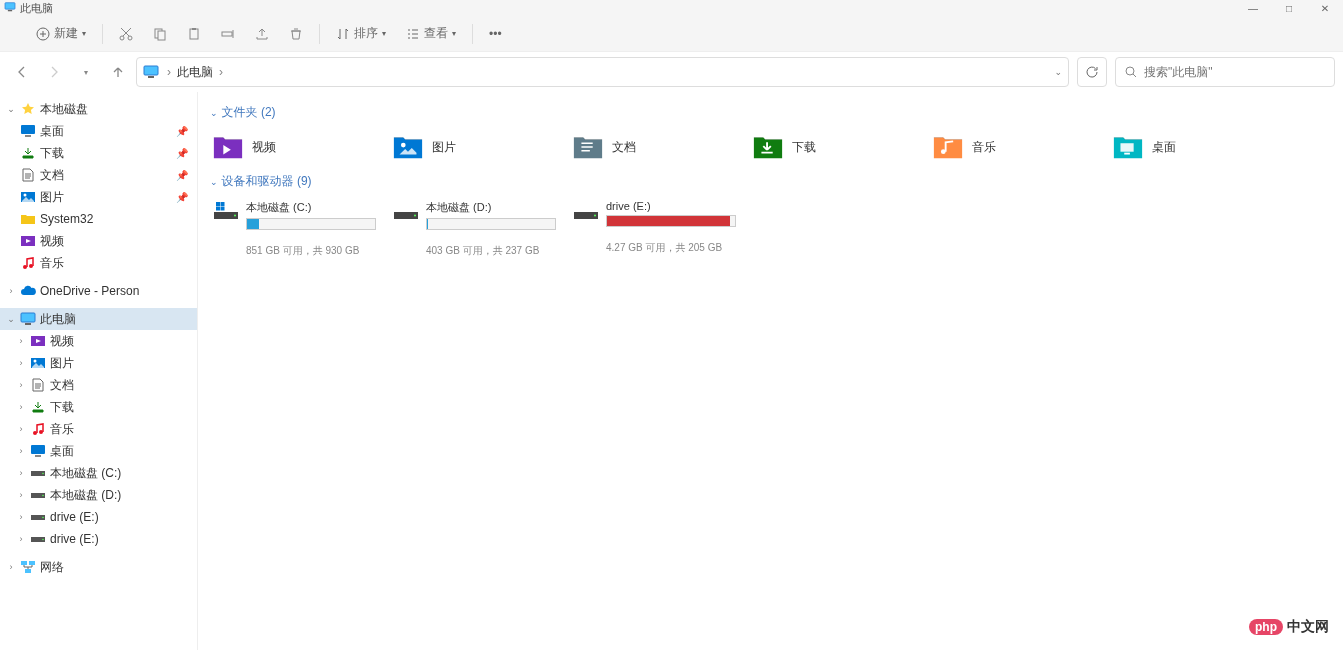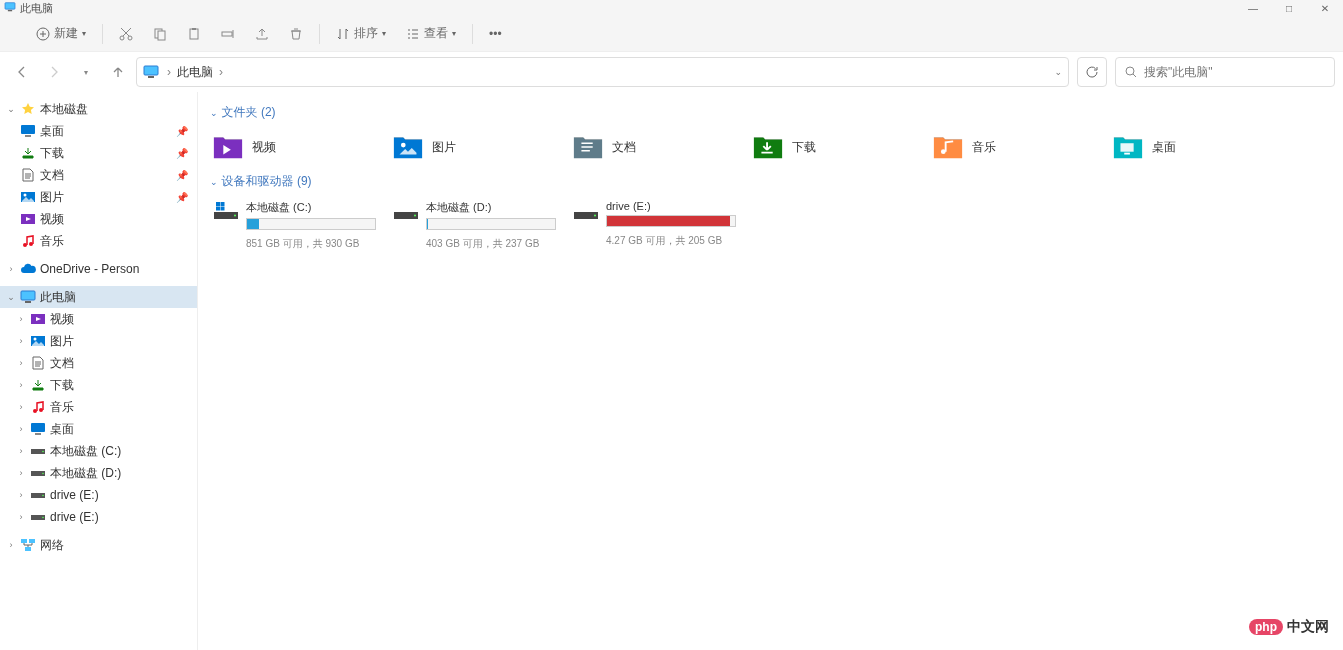--- a/index.html
+++ b/index.html
@@ -50,21 +50,21 @@
 .folder-icon { width: 32px; height: 32px; display: flex; align-items: center; justify-content: center; }
 .folder-label { font-size: 12px; }
 
 .drive-grid { display: flex; flex-wrap: wrap; gap: 0; }
 .drive-item { width: 180px; display: flex; gap: 6px; padding: 2px; }
 .drive-icon { width: 28px; height: 20px; display: flex; align-items: center; justify-content: center; margin-top: 2px; }
 .drive-info { flex: 1; }
 .drive-label { font-size: 11px; margin-bottom: 3px; }
 .drive-bar { width: 130px; height: 12px; border: 1px solid #ccc; background: #f5f5f5; position: relative; overflow: hidden; }
 .drive-fill { height: 100%; }
-.drive-text { font-size: 10px; color: #888; margin-top: 7px; }
+.drive-text { font-size: 10px; color: #888; margin-top: 14px; }
 
 
 .watermark { position: absolute; right: 14px; bottom: 14px; display: flex; align-items: center; gap: 4px; }
 .watermark .php-badge { background: #e64566; color: #fff; font-weight: bold; border-radius: 10px; padding: 1px 6px; font-size: 12px; }
 .watermark .cn-text { font-size: 14px; font-weight: bold; color: #333; }
 
 svg { display: block; }
 </style>
 </head>
 <body>
@@ -264,20 +264,29 @@
               <circle cx="5" cy="4" r="1.5" fill="#fff"></circle>
               <path d="M2 10l4-4 3 3 2-2 3 3v1H2z" fill="#fff" opacity="0.7"></path>
             </svg>
           </span>
       <span class="tree-label">图片</span>
       <span class="pin-icon">📌</span>
     </div>
     <div class="tree-item" style="padding-left:20px">
       <span class="tree-icon">
             <svg width="16" height="12" viewBox="0 0 16 12">
+              <path d="M1 2h5l1 1h8v8H1z" fill="#f5c518"></path>
+            </svg>
+          </span>
+      <span class="tree-label">System32</span>
+
+    </div>
+    <div class="tree-item" style="padding-left:20px">
+      <span class="tree-icon">
+            <svg width="16" height="12" viewBox="0 0 16 12">
               <rect x="1" y="1" width="14" height="10" fill="#7b2fbf"></rect>
               <path d="M6 4l5 2-5 2z" fill="#fff"></path>
             </svg>
           </span>
       <span class="tree-label">视频</span>
 
     </div>
     <div class="tree-item" style="padding-left:20px">
       <span class="tree-icon">
             <svg width="14" height="14" viewBox="0 0 14 14">

